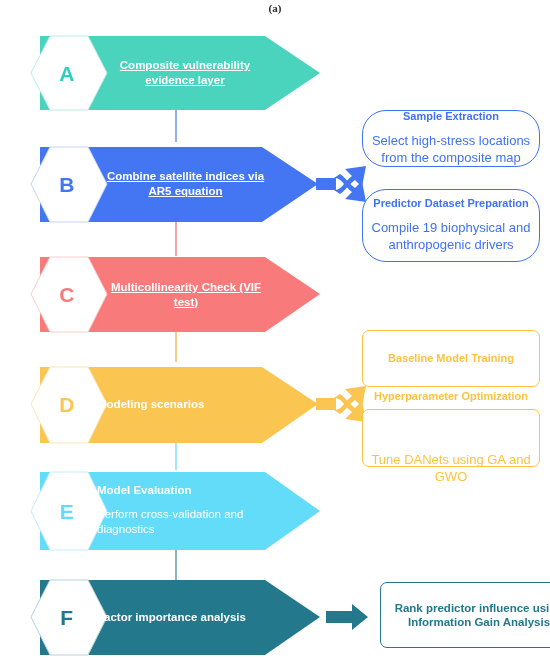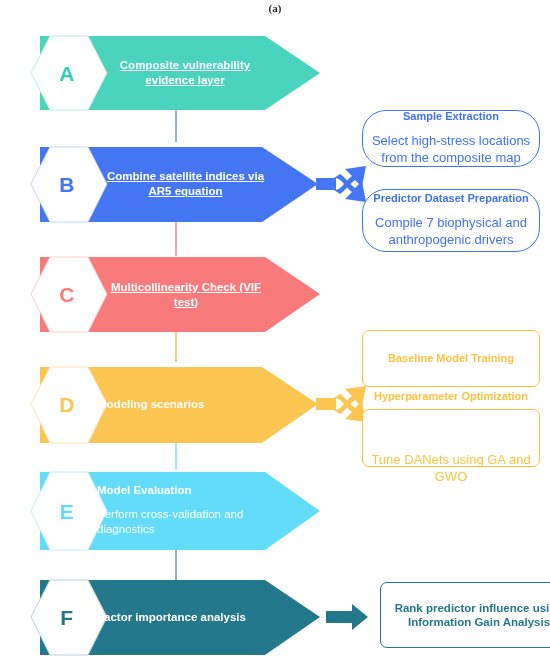--- a/index.html
+++ b/index.html
@@ -177,23 +177,23 @@
 
 <div class="stage-text left" style="left:97px; top:610px; width:180px;">
   <span class="bold-line">Factor importance analysis</span>
 </div>
 
 <div class="side-box blue" style="left:362px; top:110px; width:178px; height:57px;">
   <div class="box-title">Sample Extraction</div>
   <div class="box-body">Select high-stress locations from the composite map</div>
 </div>
 
-<div class="side-box blue" style="left:362px; top:189px; width:178px; height:63px;">
+<div class="side-box blue" style="left:362px; top:189px; width:178px; height:73px;">
   <div class="box-title">Predictor Dataset Preparation</div>
-  <div class="box-body">Compile 7 biophysical and anthropogenic drivers</div>
+  <div class="box-body">Compile 19 biophysical and anthropogenic drivers</div>
 </div>
 
 <div class="side-box yellow" style="left:362px; top:330px; width:178px; height:57px;">
   <div class="box-title">Baseline Model Training</div>
 </div>
 
 <div class="side-box yellow" style="left:362px; top:409px; width:178px; height:58px;">
   <div class="box-title">Hyperparameter Optimization</div>
   <div class="box-body">Tune DANets using GA and GWO</div>
 </div>

